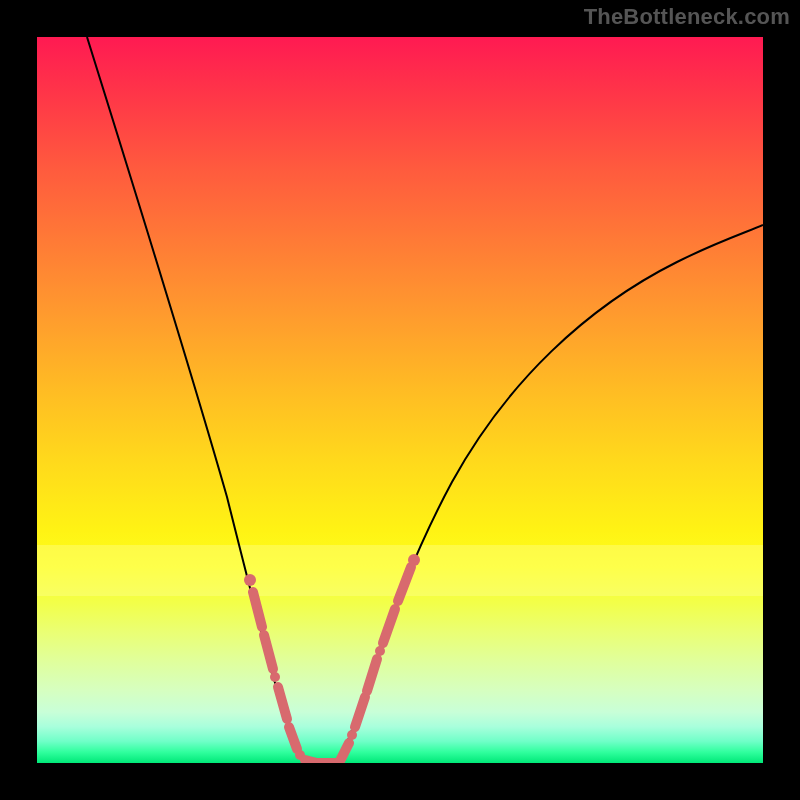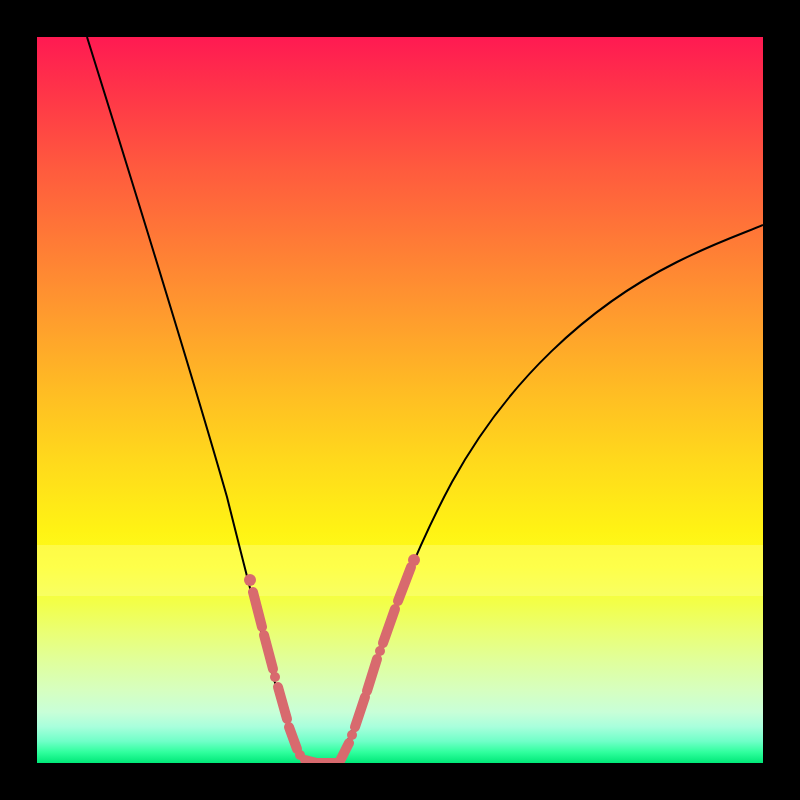--- a/index.html
+++ b/index.html
@@ -84,20 +84,21 @@
     fill: none;
   }
   .marker-dot {
     fill: #d86a6e;
   }
 </style>
 </head>
 <body>
 
 <div class="frame">
+  <div class="watermark">TheBottleneck.com</div>
 
   <div class="plot">
     <div class="bright-band"></div>
 
     <svg class="curves" viewBox="0 0 726 726">
 
       <path class="curve" d="M 50 0
                C 100 160, 150 320, 190 460
                C 210 540, 225 600, 242 660
                C 252 695, 262 718, 272 726"></path>

